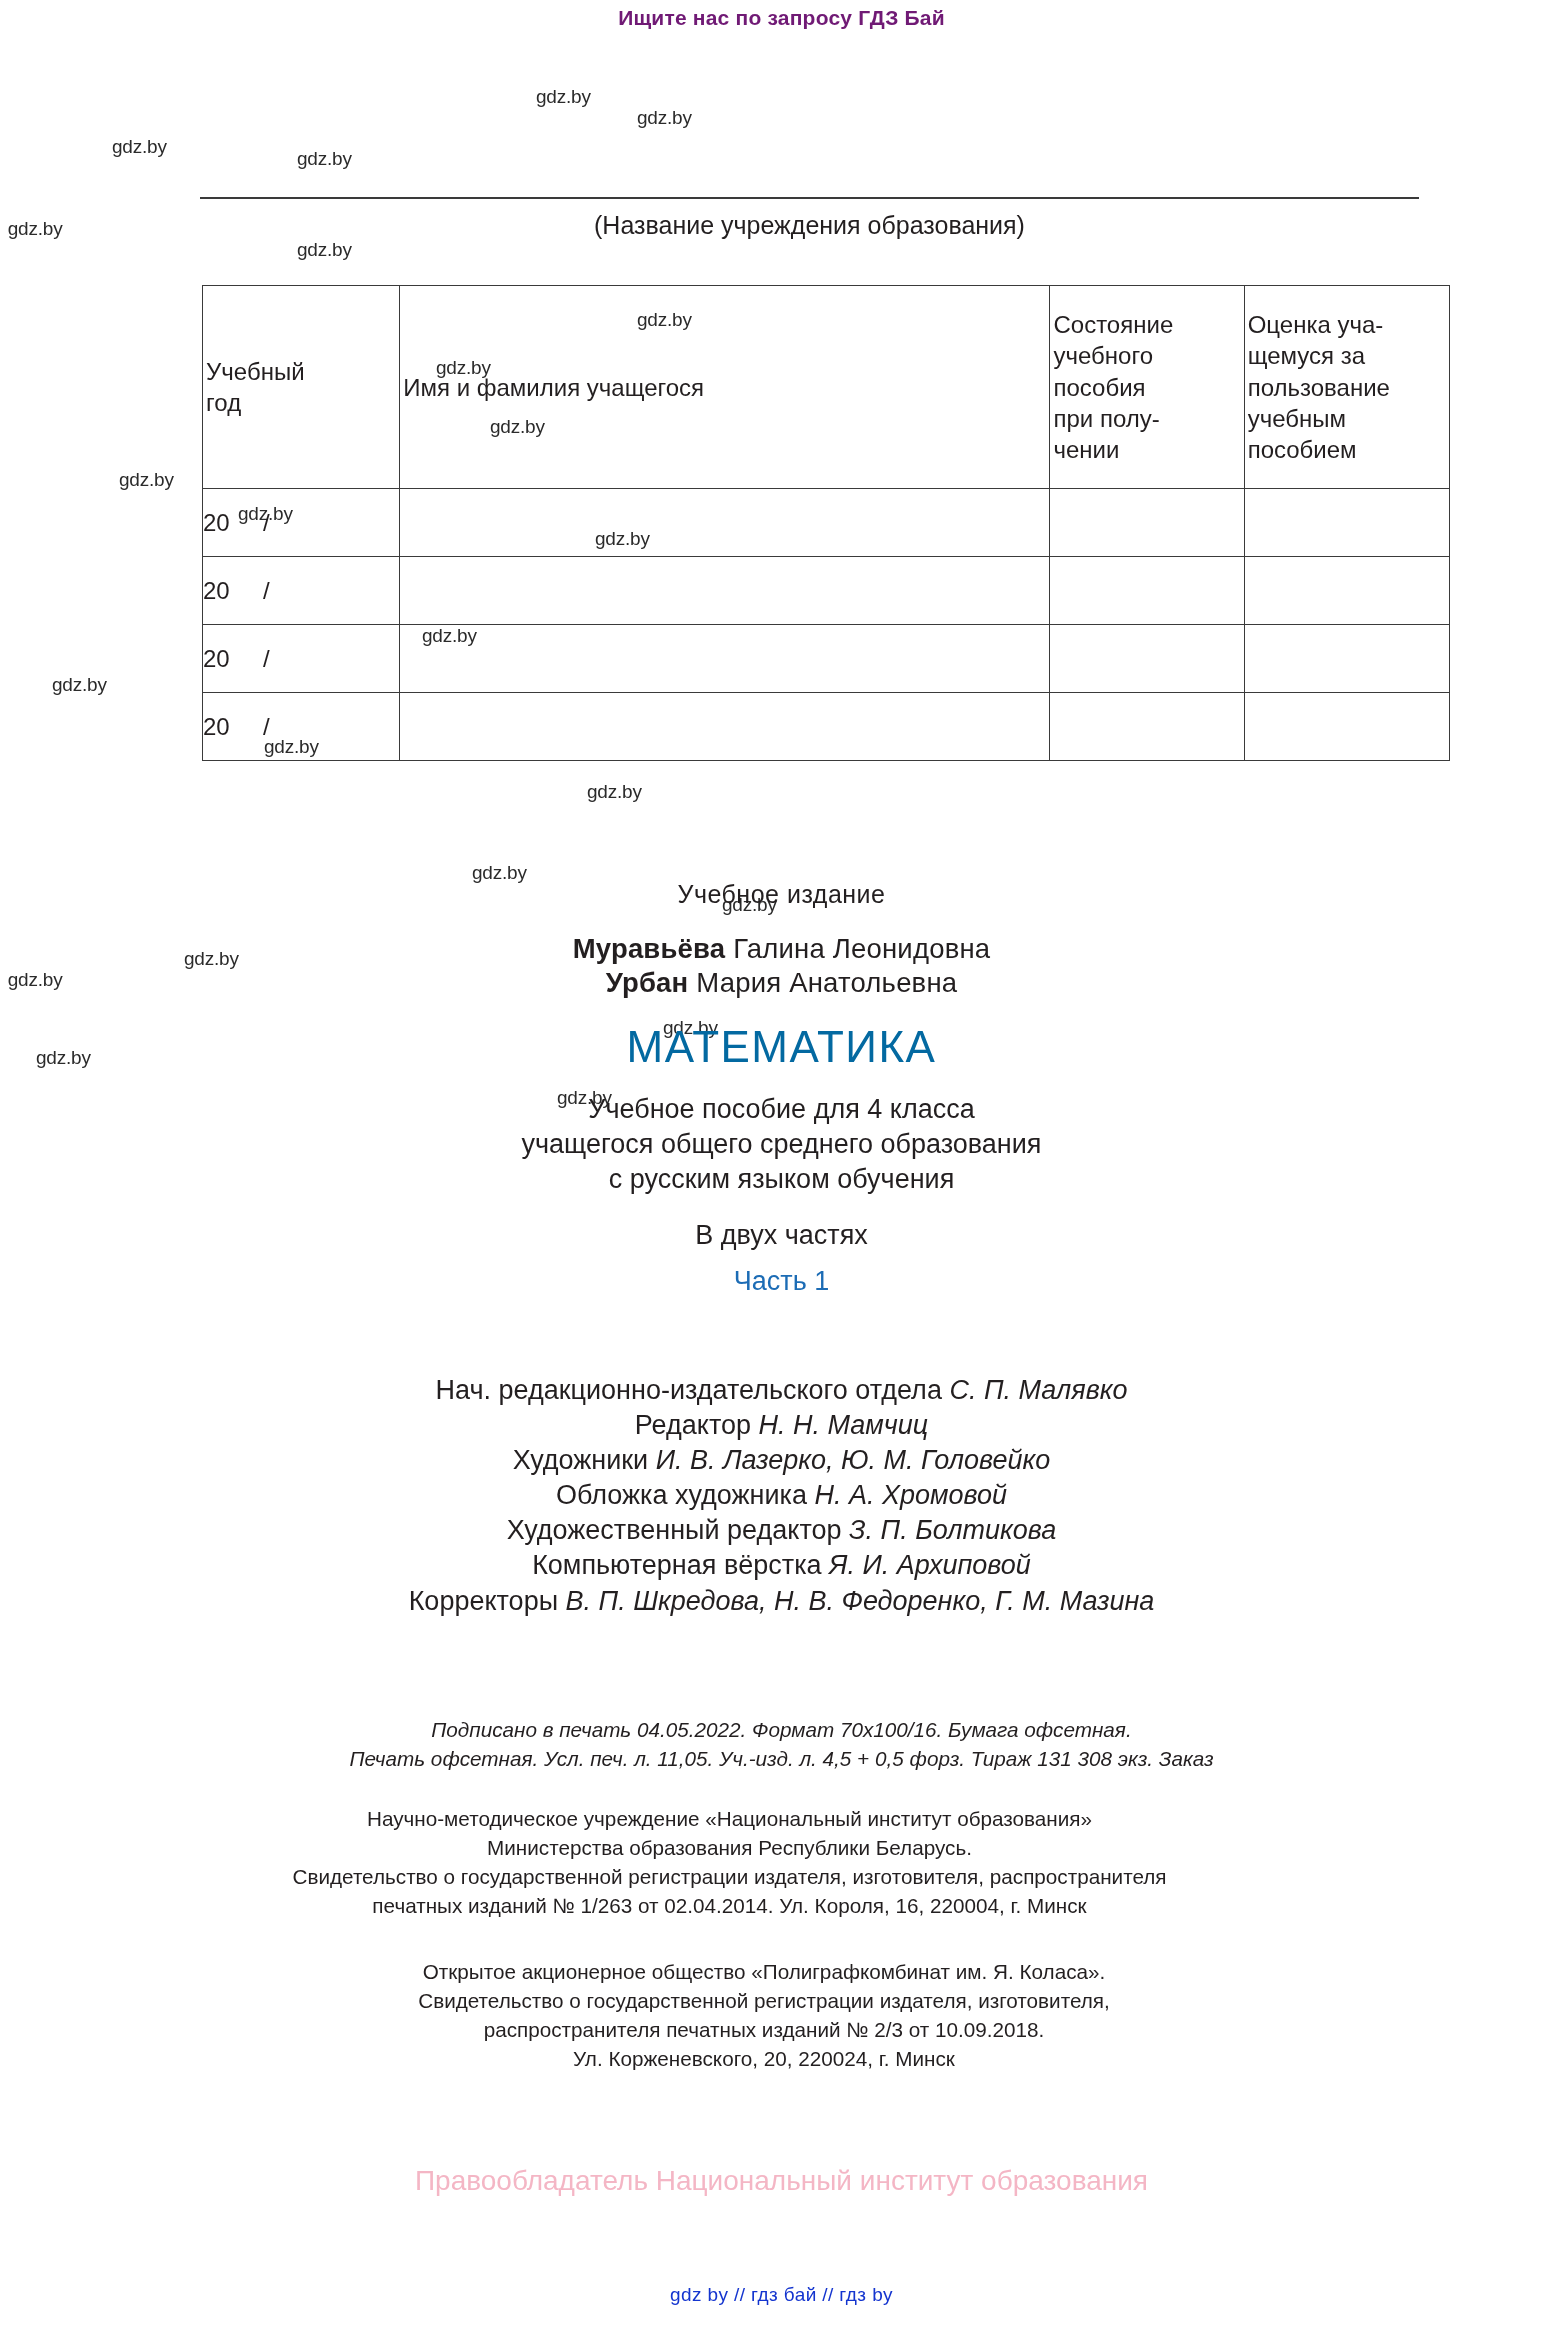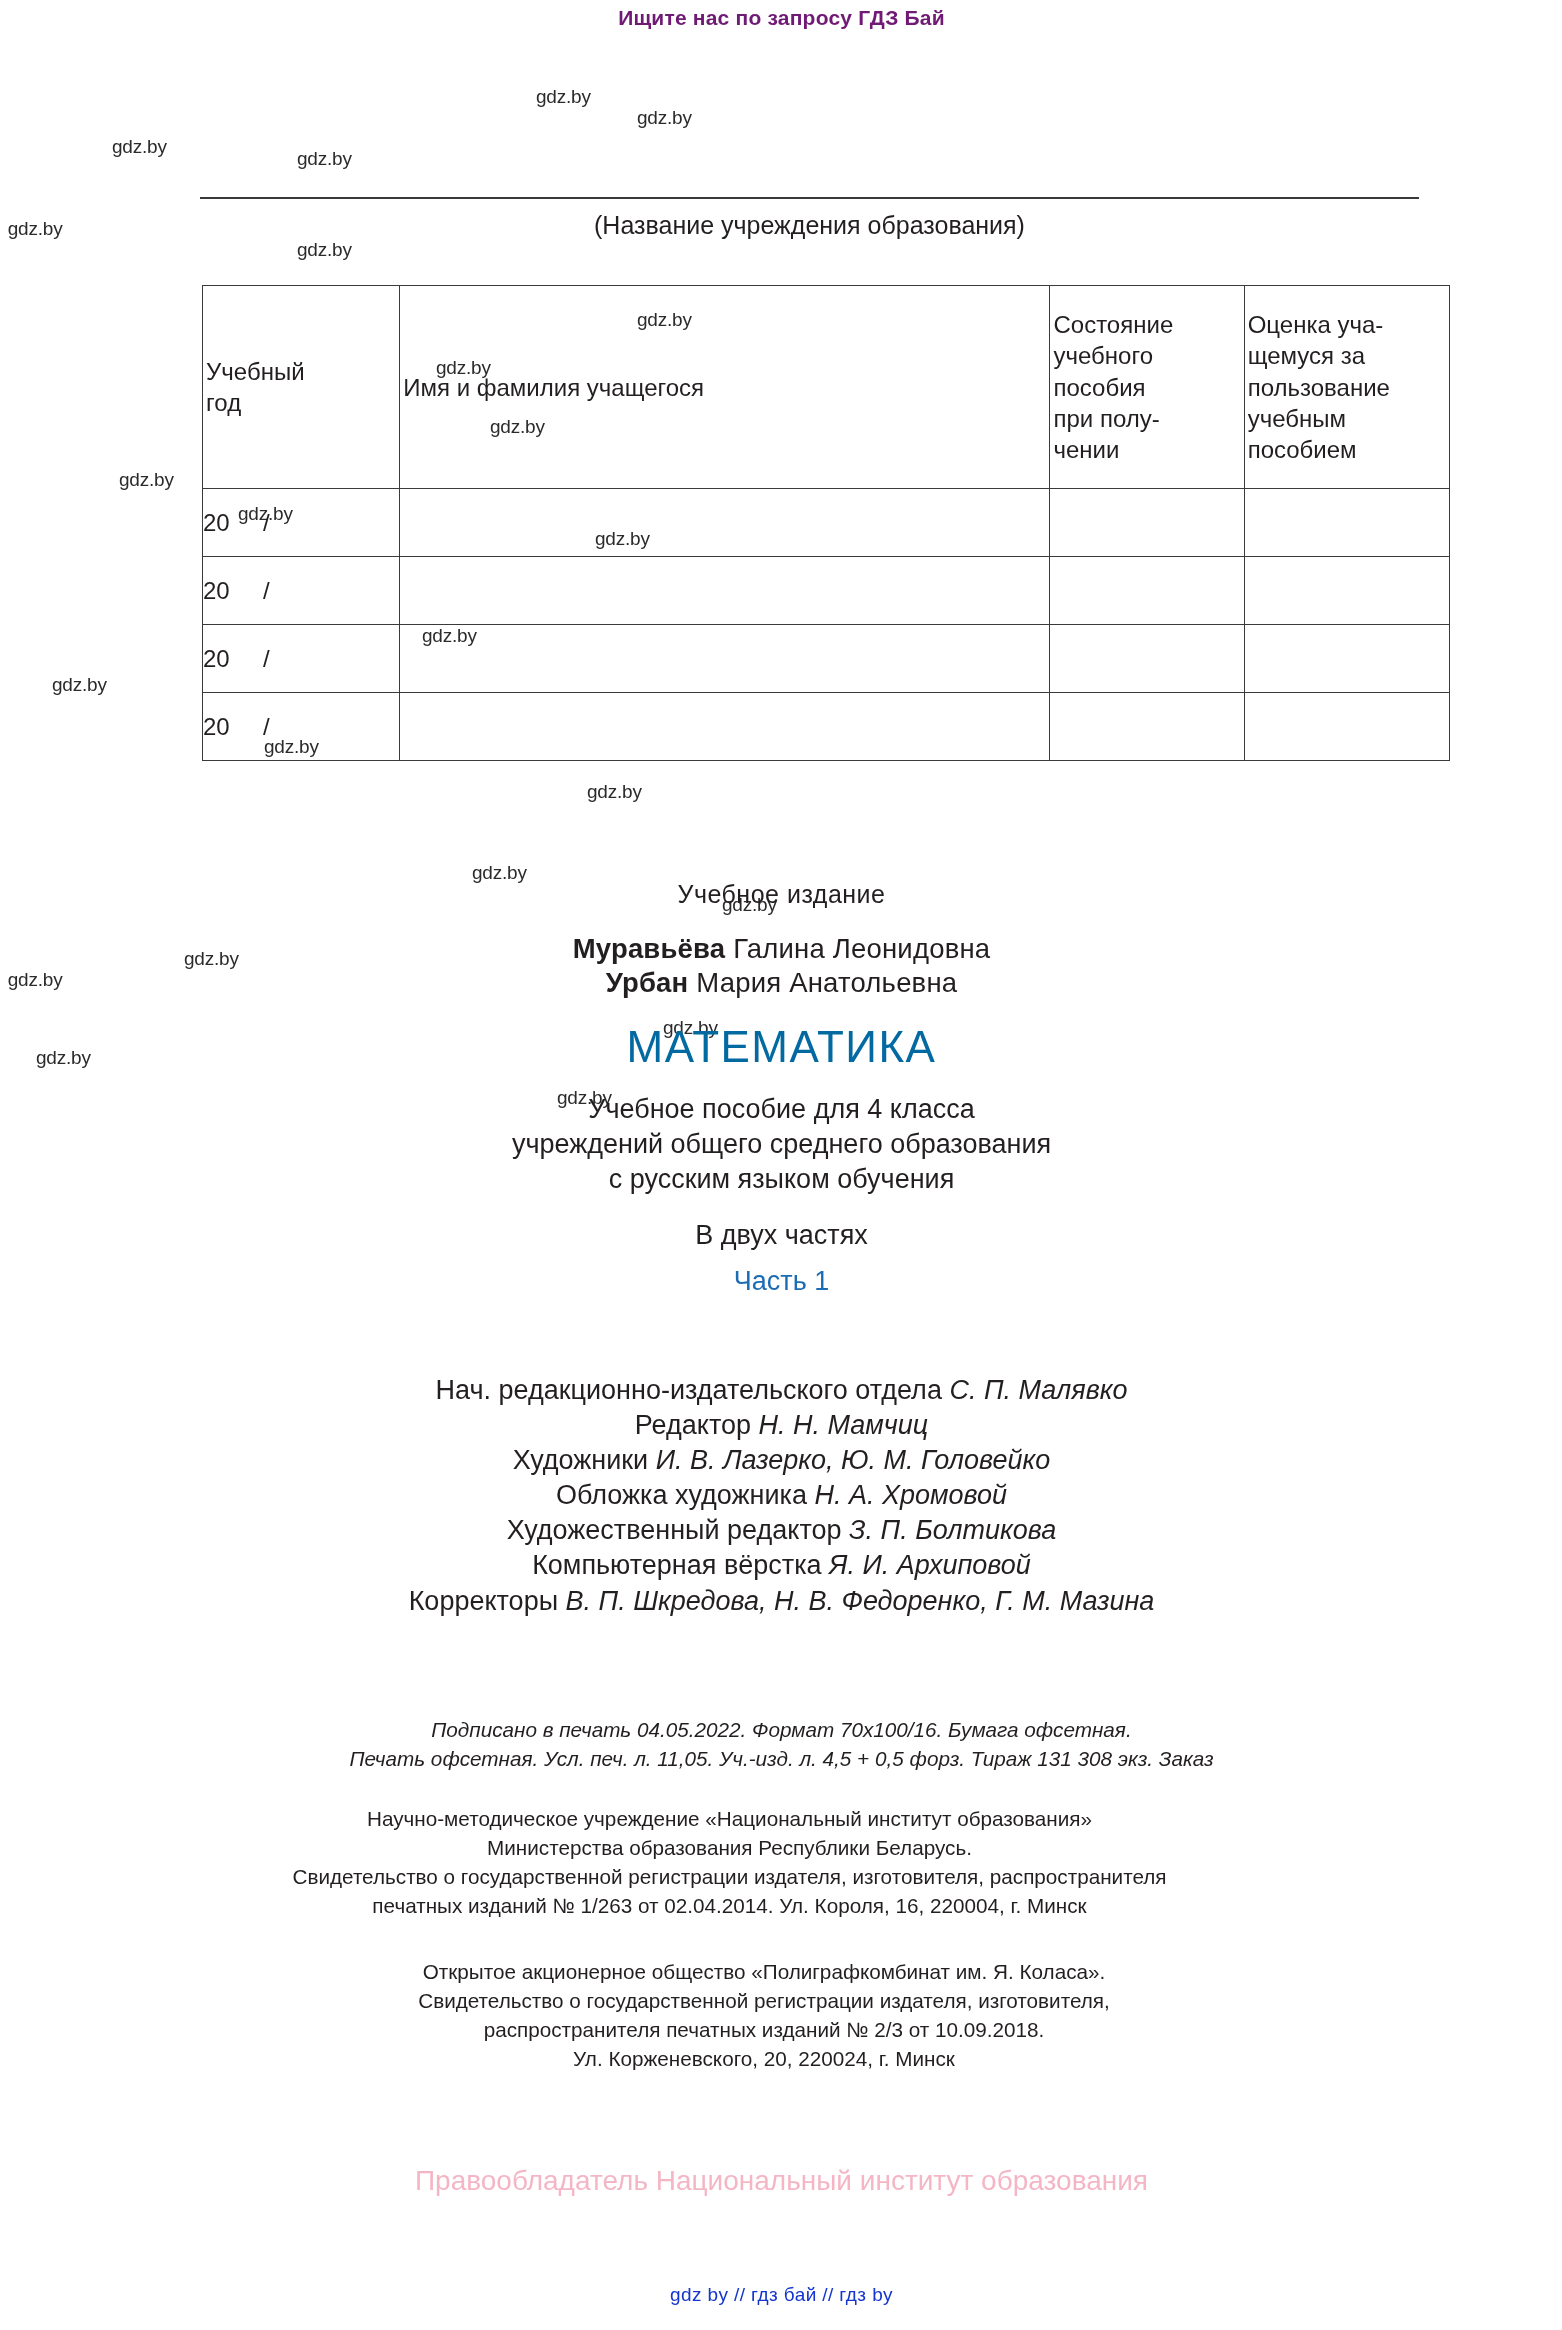--- a/index.html
+++ b/index.html
@@ -295,21 +295,21 @@
     <div class="author">
       <span class="sur">Муравьёва</span><span> Галина Леонидовна</span>
     </div>
     <div class="author">
       <span class="sur">Урбан</span><span> Мария Анатольевна</span>
     </div>
 
     <div class="title-math">МАТЕМАТИКА</div>
 
     <div class="subtitle">Учебное пособие для 4 класса</div>
-    <div class="subtitle">учреждений общего среднего образования</div>
+    <div class="subtitle">учащегося общего среднего образования</div>
     <div class="subtitle">с русским языком обучения</div>
 
     <div class="vdvuh">В двух частях</div>
     <div class="chast">Часть 1</div>
   </div>
 
   <div class="credits">
     <div><span>Нач. редакционно-издательского отдела </span><span class="nm">С. П. Малявко</span></div>
     <div><span>Редактор </span><span class="nm">Н. Н. Мамчиц</span></div>
     <div><span>Художники </span><span class="nm">И. В. Лазерко, Ю. М. Головейко</span></div>

